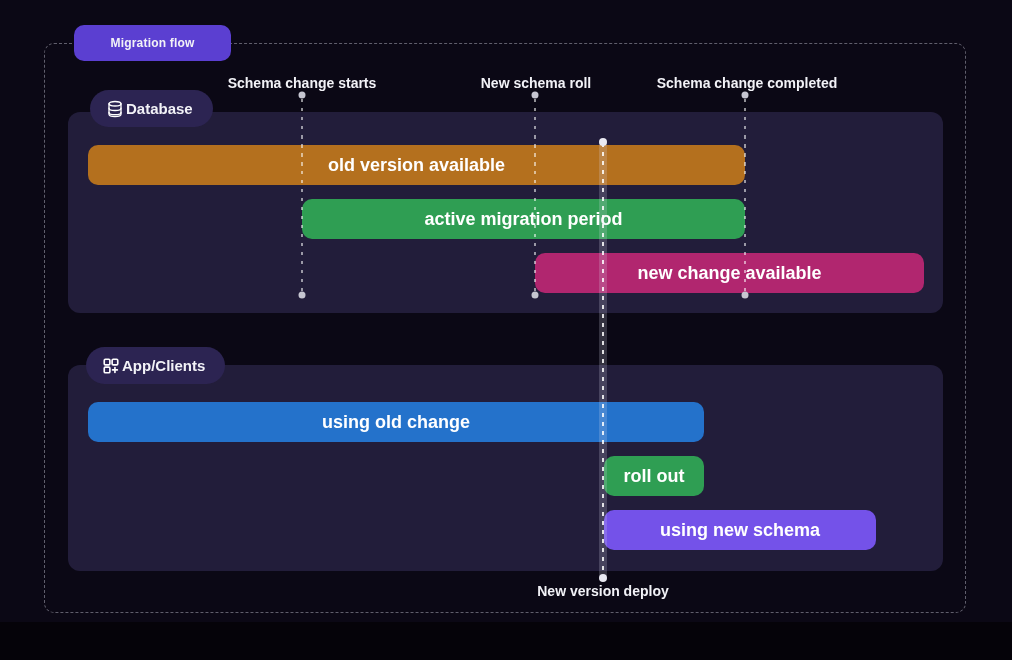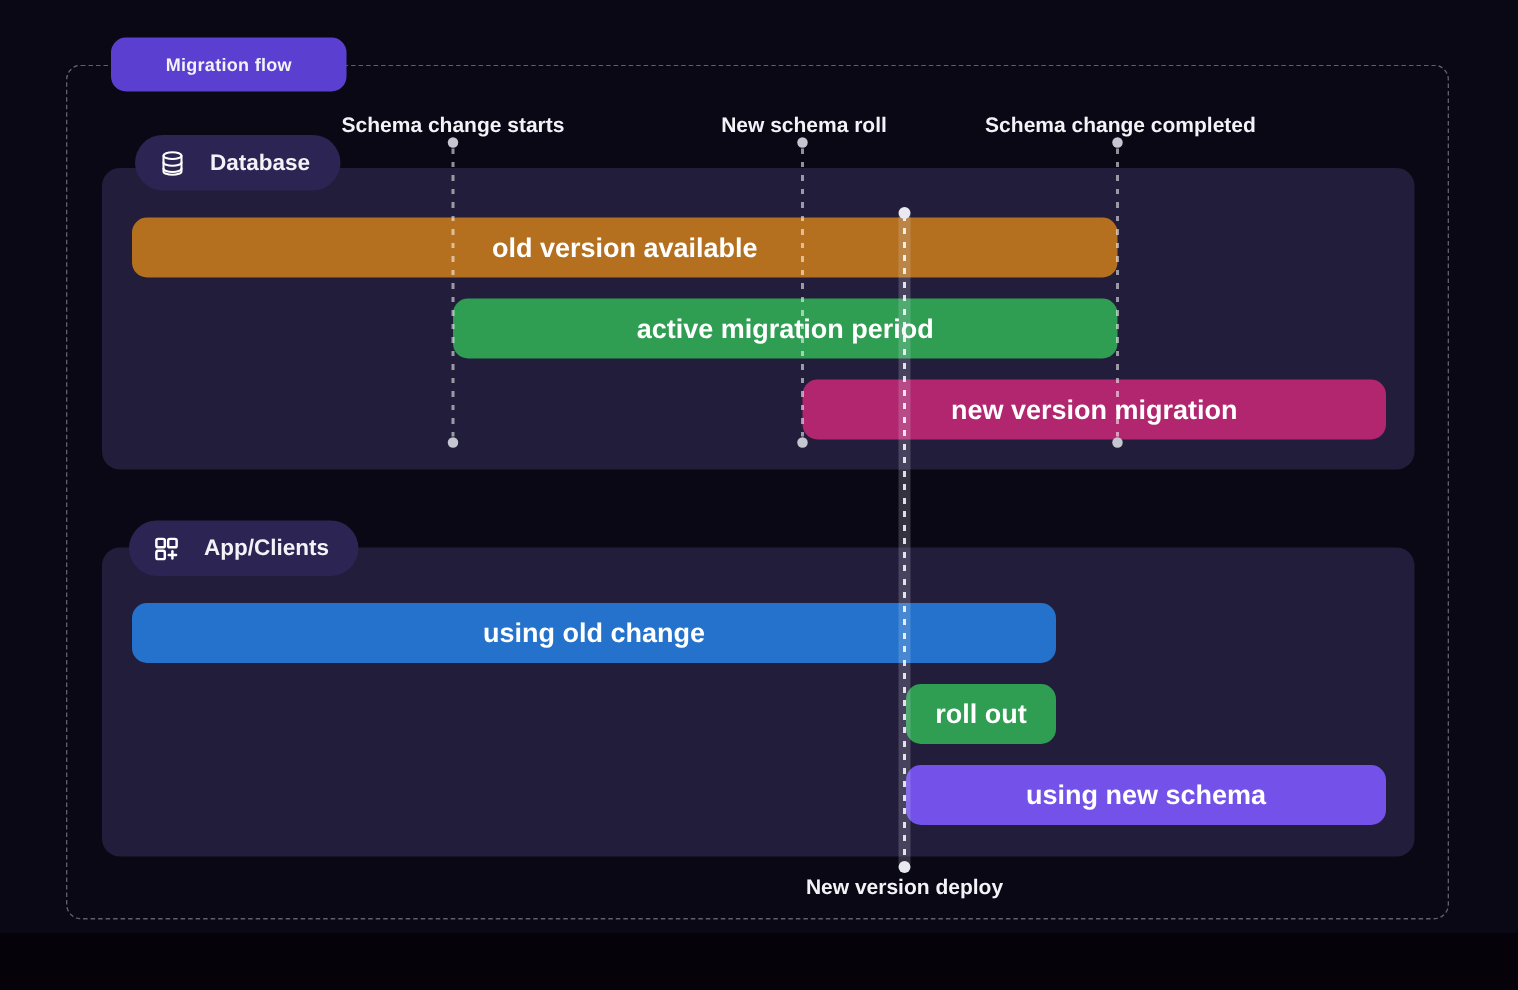--- a/index.html
+++ b/index.html
@@ -31,21 +31,21 @@
     position:absolute;left:74px;top:25px;width:157px;height:36px;
     background:var(--accent);border-radius:10px;color:var(--text);
     font-size:12px;font-weight:700;display:flex;align-items:center;justify-content:center;
     z-index:7;letter-spacing:.2px;
   }
   .panel{position:absolute;left:68px;width:875px;background:var(--panel);border-radius:12px;z-index:1;}
   .panel-db{top:112px;height:201px;}
   .panel-app{top:365px;height:206px;}
   .pill{
     position:absolute;height:37px;background:var(--pill);border-radius:19px;
-    display:inline-flex;align-items:center;gap:16px;padding:0 20px 0 16px;
+    display:inline-flex;align-items:center;gap:2px;padding:0 20px 0 16px;
     color:var(--text);font-size:15px;font-weight:700;z-index:6;
   }
   .pill svg{display:block;}
   .event-label{
     position:absolute;top:75px;transform:translateX(-50%);
     color:var(--text);font-size:14px;font-weight:700;white-space:nowrap;z-index:5;text-align:center;
   }
   .bar{
     position:absolute;height:40px;border-radius:10px;z-index:2;
     display:flex;align-items:center;justify-content:center;
@@ -115,25 +115,25 @@
       <rect x="13.5" y="3" width="7.5" height="7.5" rx="1.5"></rect>
       <rect x="3" y="13.5" width="7.5" height="7.5" rx="1.5"></rect>
       <path d="M17.25 14v6.5"></path>
       <path d="M14 17.25h6.5"></path>
     </svg>
     <span>App/Clients</span>
   </div>
 
   <div class="bar bar-orange" style="left:88px;top:145px;width:657px">old version available</div>
   <div class="bar bar-green" style="left:302px;top:199px;width:443px">active migration period</div>
-  <div class="bar bar-magenta" style="left:535px;top:253px;width:389px">new version migration</div>
+  <div class="bar bar-magenta" style="left:535px;top:253px;width:389px">new change available</div>
 
   <div class="bar bar-blue" style="left:88px;top:402px;width:616px">using old change</div>
   <div class="bar bar-green" style="left:604px;top:456px;width:100px">roll out</div>
-  <div class="bar bar-purple" style="left:604px;top:510px;width:320px">using new schema</div>
+  <div class="bar bar-purple" style="left:604px;top:510px;width:272px">using new schema</div>
 
   <div class="vline" style="left:301px;top:99px;height:192px"></div>
   <div class="vline" style="left:534px;top:99px;height:192px"></div>
   <div class="vline" style="left:744px;top:99px;height:192px"></div>
 
   <div class="dot" style="left:302px;top:95px"></div>
   <div class="dot" style="left:535px;top:95px"></div>
   <div class="dot" style="left:745px;top:95px"></div>
   <div class="dot" style="left:302px;top:295px"></div>
   <div class="dot" style="left:535px;top:295px"></div>

